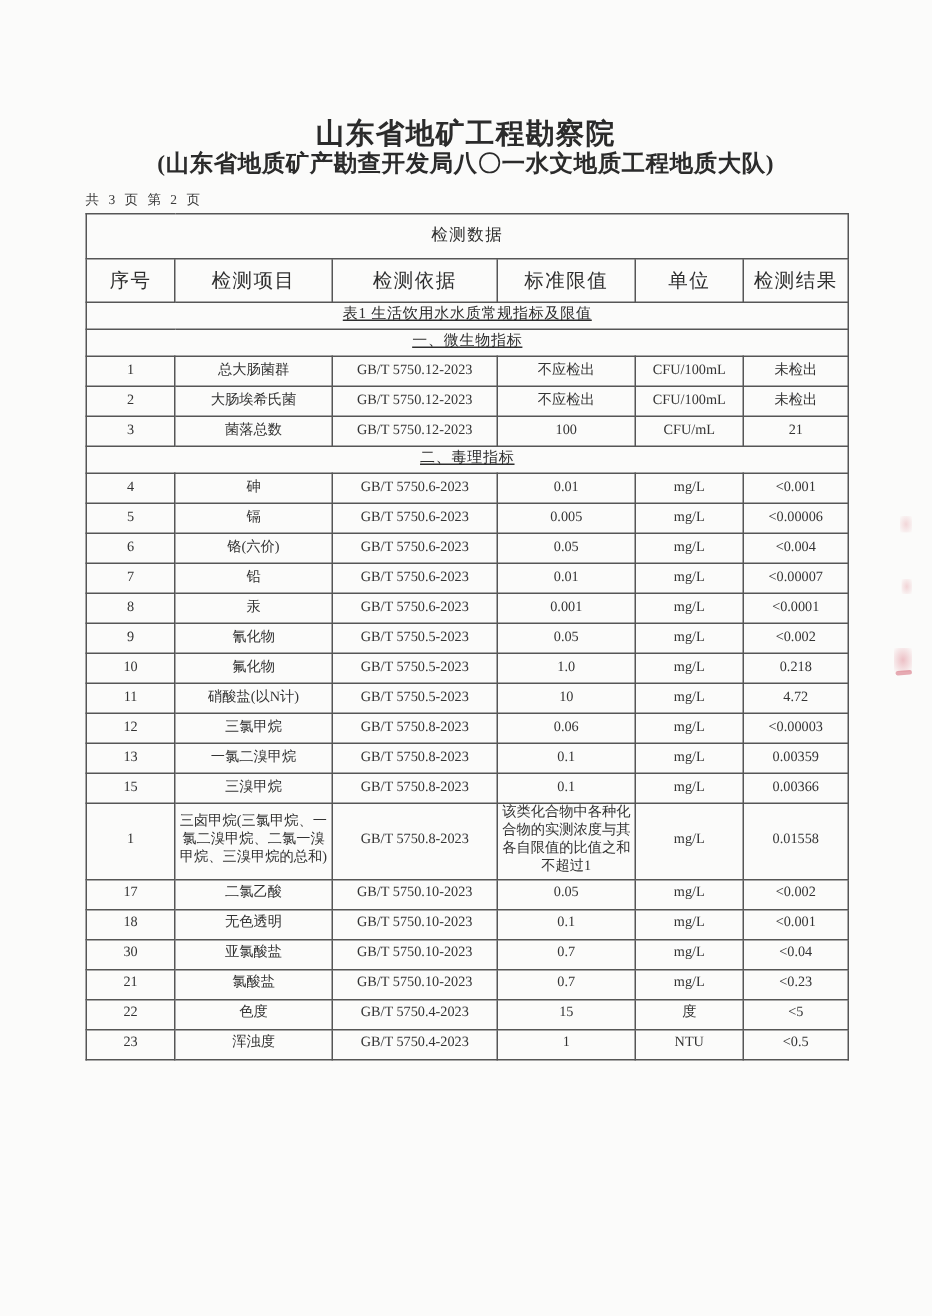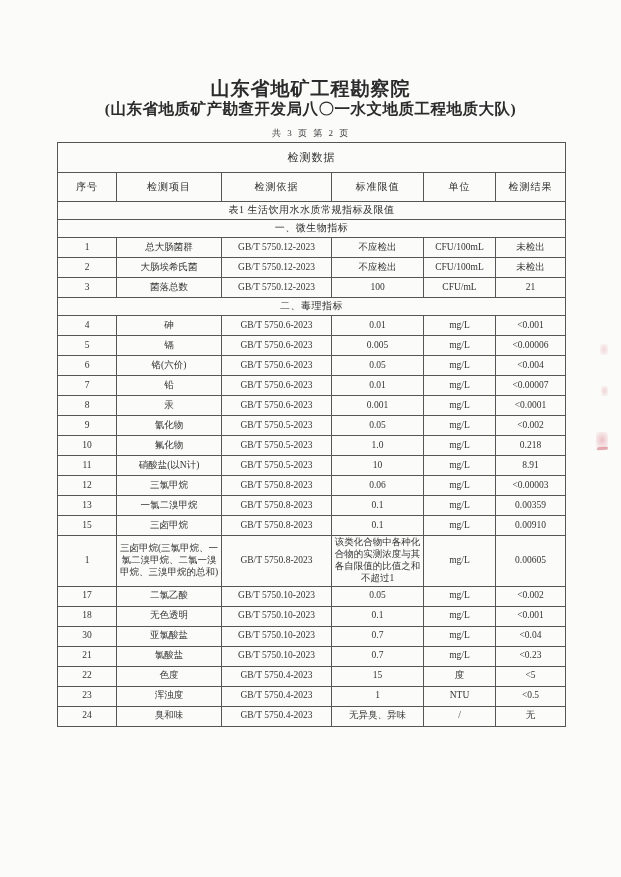--- a/index.html
+++ b/index.html
@@ -20,21 +20,21 @@
     color: #2b2b2b;
   }
   .doc-subtitle {
     position: absolute; top: 99px; left: 0; width: 621px;
     text-align: center;
     font-size: 15.5px; font-weight: 600; letter-spacing: 0.5px;
     color: #2b2b2b;
   }
   .page-info {
     position: absolute; top: 127px; left: 57px; width: 508px;
-    text-align: center;
+    text-align: left;
     font-size: 9px; letter-spacing: 2px;
     color: #3a3a3a;
   }
 
   table.report {
     position: absolute; top: 142px; left: 57px;
     width: 508px;
     border-collapse: collapse;
     table-layout: fixed;
   }
@@ -49,29 +49,30 @@
     overflow: hidden;
   }
   td.caption-cell {
     height: 27px;
     font-size: 11px;
     letter-spacing: 1px;
     color: #2e2e2e;
   }
   tr.head-row th {
     height: 26px;
-    font-size: 10px;
+    font-size: 13px;
     letter-spacing: 1px;
     color: #2e2e2e;
   }
   td.section {
     height: 15px;
     font-size: 10px;
     letter-spacing: 0.5px;
     color: #2e2e2e;
+    text-decoration: underline;
   }
   tr.data-row td {
     height: 17px;
     font-size: 9.5px;
     color: #333;
   }
 
   .red-mark {
     position: absolute;
     pointer-events: none;
@@ -205,53 +206,53 @@
           <td>1.0</td>
           <td>mg/L</td>
           <td>0.218</td>
         </tr>
         <tr class="data-row">
           <td>11</td>
           <td>硝酸盐(以N计)</td>
           <td>GB/T 5750.5-2023</td>
           <td>10</td>
           <td>mg/L</td>
-          <td>8.91</td>
+          <td>4.72</td>
         </tr>
         <tr class="data-row">
           <td>12</td>
           <td>三氯甲烷</td>
           <td>GB/T 5750.8-2023</td>
           <td>0.06</td>
           <td>mg/L</td>
           <td>&lt;0.00003</td>
         </tr>
         <tr class="data-row">
           <td>13</td>
           <td>一氯二溴甲烷</td>
           <td>GB/T 5750.8-2023</td>
           <td>0.1</td>
           <td>mg/L</td>
           <td>0.00359</td>
         </tr>
         <tr class="data-row">
           <td>15</td>
-          <td>三卤甲烷</td>
+          <td>三溴甲烷</td>
           <td>GB/T 5750.8-2023</td>
           <td>0.1</td>
           <td>mg/L</td>
-          <td>0.00910</td>
+          <td>0.00366</td>
         </tr>
         <tr class="data-row">
           <td>1</td>
           <td>三卤甲烷(三氯甲烷、一氯二溴甲烷、二氯一溴甲烷、三溴甲烷的总和)</td>
           <td>GB/T 5750.8-2023</td>
           <td>该类化合物中各种化合物的实测浓度与其各自限值的比值之和不超过1</td>
           <td>mg/L</td>
-          <td>0.00605</td>
+          <td>0.01558</td>
         </tr>
         <tr class="data-row">
           <td>17</td>
           <td>二氯乙酸</td>
           <td>GB/T 5750.10-2023</td>
           <td>0.05</td>
           <td>mg/L</td>
           <td>&lt;0.002</td>
         </tr>
         <tr class="data-row">
@@ -287,28 +288,20 @@
           <td>&lt;5</td>
         </tr>
         <tr class="data-row">
           <td>23</td>
           <td>浑浊度</td>
           <td>GB/T 5750.4-2023</td>
           <td>1</td>
           <td>NTU</td>
           <td>&lt;0.5</td>
         </tr>
-        <tr class="data-row">
-          <td>24</td>
-          <td>臭和味</td>
-          <td>GB/T 5750.4-2023</td>
-          <td>无异臭、异味</td>
-          <td>/</td>
-          <td>无</td>
-        </tr>
       </tbody>
   </table>
 
   <div class="red-mark m1"></div>
   <div class="red-mark m2"></div>
   <div class="red-mark m3"></div>
   <div class="red-mark m3b"></div>
 
 </div>
 

